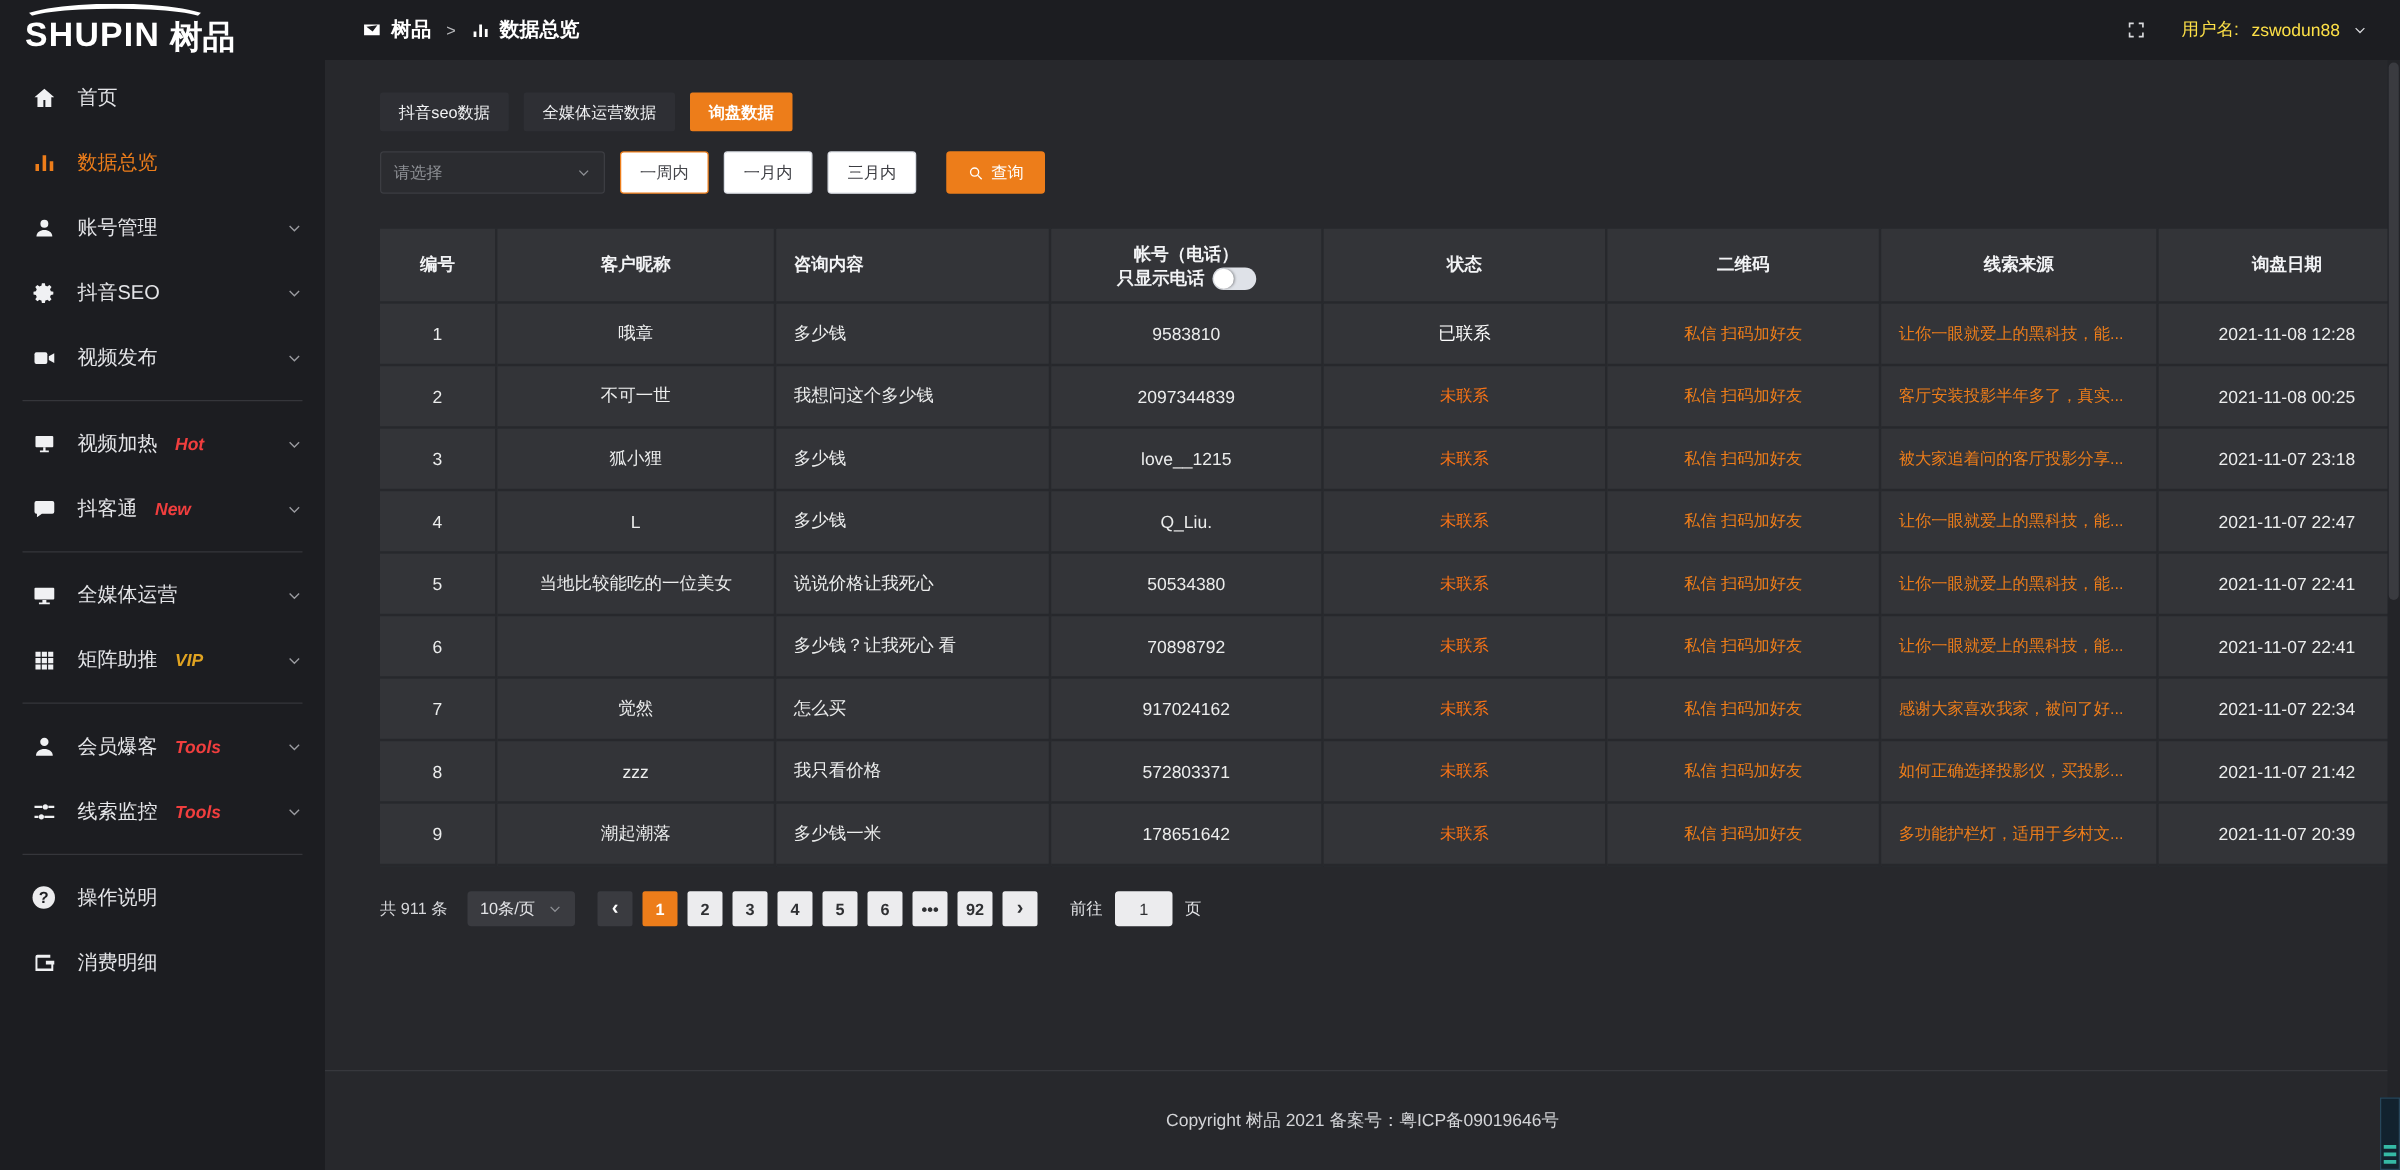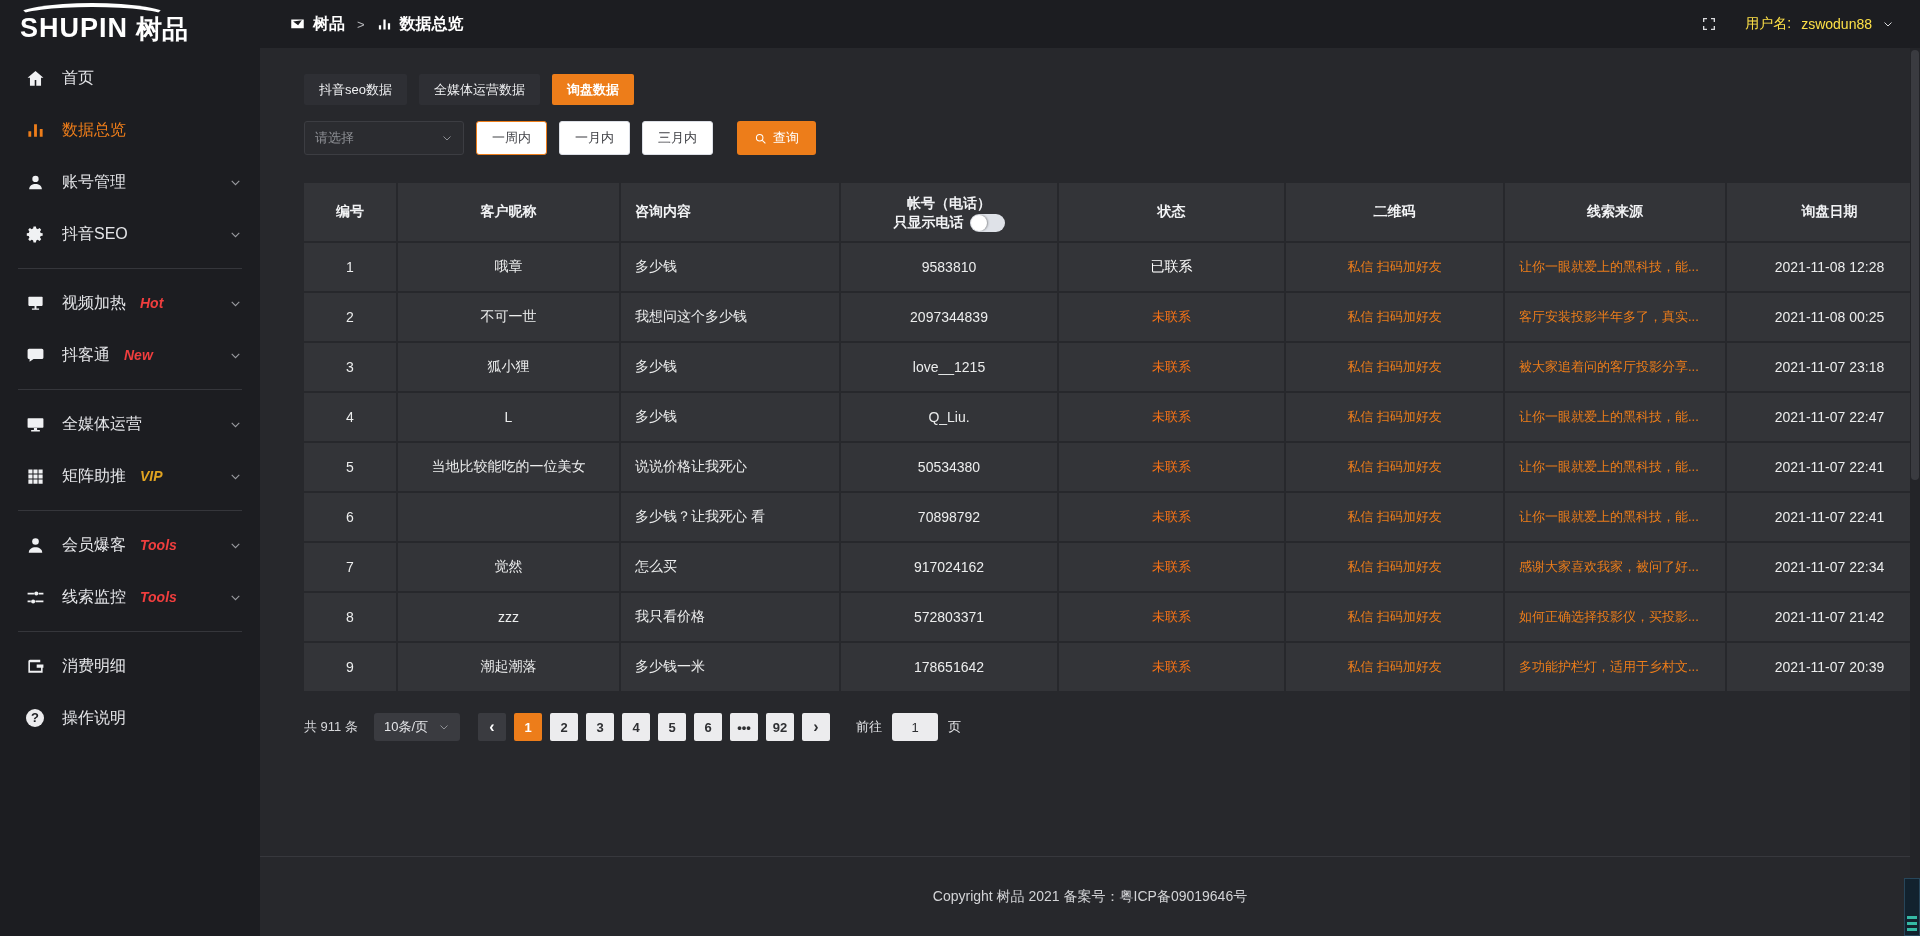--- a/index.html
+++ b/index.html
@@ -48,21 +48,21 @@
   
   .main { position:absolute; left:260px; right:0; top:48px; bottom:0; background:#27282c; }
   .content { padding:26px 22px 0 8px;margin-left:36px; }
 
   .tabs { display:flex; gap:12px; }
   .tab { height:31px; padding:0 15px; display:flex; align-items:center; background:#2e2f34;
     color:#f0f1f3; font-size:13px; border-radius:2px; cursor:pointer; }
   .tab.active { background:#ed7d1a; color:#fff; font-weight:700; }
 
   .filters { display:flex; align-items:center; margin-top:16px; }
-  .fselect { width:160px; height:34px; background:#2b2c30; border:1px solid #3c3d42; border-radius:3px;
+  .fselect { width:180px; height:34px; background:#2b2c30; border:1px solid #3c3d42; border-radius:3px;
     display:flex; align-items:center; padding:0 10px; color:#8e9095; font-size:13px; cursor:pointer; }
   .fselect .schev { margin-left:auto; }
   .schev svg { width:12px; height:12px; stroke:#8e9095; fill:none; stroke-width:2; }
   .rbtn { height:34px; padding:0 15px; margin-left:12px; background:#ffffff; border:1px solid #dcdfe6;
     border-radius:3px; color:#3c3d42; font-size:13px; display:flex; align-items:center; cursor:pointer; }
   .rbtn.sel { border-color:#ed7d1a; color:#4a3category; color:#45464b; }
   .qbtn { height:34px; padding:0 17px; margin-left:24px; background:#ed7d1a; border-radius:3px;
     color:#fff; font-size:13px; display:flex; align-items:center; gap:6px; cursor:pointer; }
   .qbtn svg { width:13px; height:13px; stroke:#fff; fill:none; stroke-width:2; }
 
@@ -163,20 +163,34 @@
           </svg>
         </span>
       <span>抖音SEO</span>
       <span class="mchev">
           <svg viewBox="0 0 24 24">
             <path d="M5 9l7 7 7-7"></path>
           </svg>
         </span>
     </div>
 
+    <div class="mi">
+      <span class="micon">
+          <svg viewBox="0 0 24 24">
+            <rect x="2" y="6" width="13" height="12" rx="2"></rect>
+            <path d="M16.5 10.2 22 7v10l-5.5-3.2z"></path>
+          </svg>
+        </span>
+      <span>视频发布</span>
+      <span class="mchev">
+          <svg viewBox="0 0 24 24">
+            <path d="M5 9l7 7 7-7"></path>
+          </svg>
+        </span>
+    </div>
 
     <div class="mdivider"></div>
 
     <div class="mi">
       <span class="micon">
           <svg viewBox="0 0 24 24">
             <rect x="3" y="3.5" width="18" height="11.5" rx="1"></rect>
             <path d="M10.8 15h2.4v3.2h3.3V20H7.5v-1.8h3.3z"></path>
           </svg>
         </span>
@@ -268,32 +282,32 @@
           <svg viewBox="0 0 24 24">
             <path d="M5 9l7 7 7-7"></path>
           </svg>
         </span>
     </div>
 
     <div class="mdivider"></div>
 
     <div class="mi">
       <span class="micon">
+          <span class="icon-help"></span>
+        </span>
+      <span>操作说明</span>
+    </div>
+
+    <div class="mi">
+      <span class="micon">
           <svg viewBox="0 0 24 24">
             <path d="M3 5.5A2 2 0 0 1 5 3.5h13v3H5v11h14v-4h2v6.5H3zM13.5 9.5H22v4h-8.5z"></path>
           </svg>
         </span>
       <span>消费明细</span>
-    </div>
-
-    <div class="mi">
-      <span class="micon">
-          <span class="icon-help"></span>
-        </span>
-      <span>操作说明</span>
     </div>
 
   </div>
 </div>
 
 <div class="topbar">
   <div class="crumbs">
     <span class="bicon">
         <svg viewBox="0 0 24 24">
           <path d="M2 4h20v14H2zM5 7l8 6 6-8"></path>

